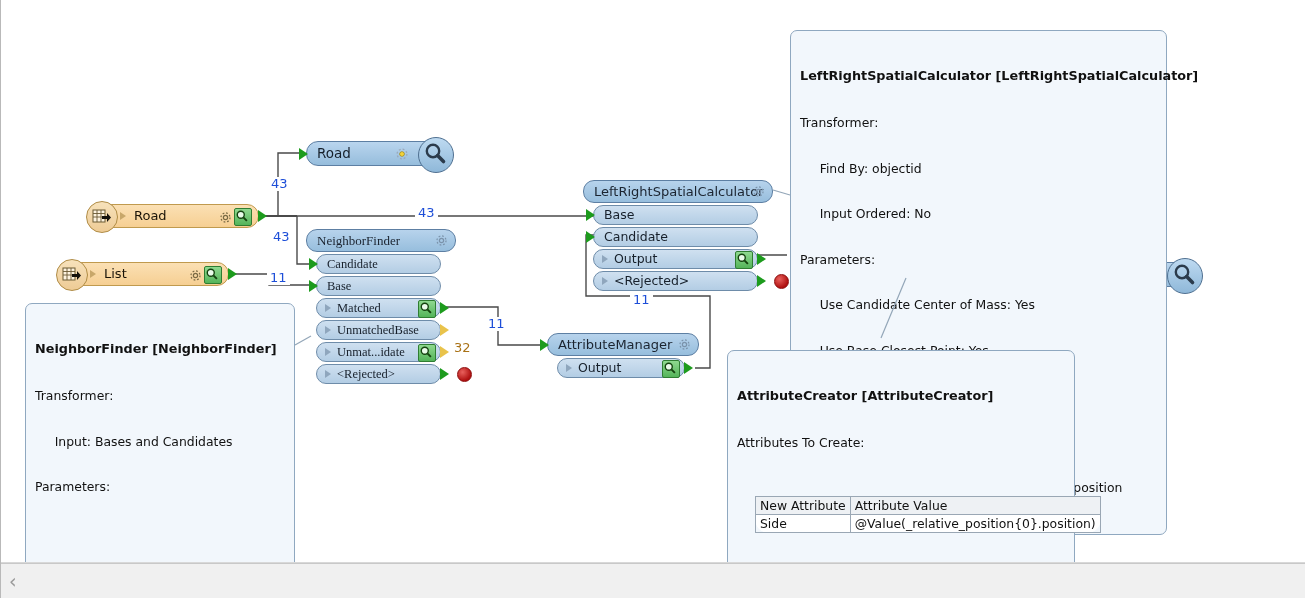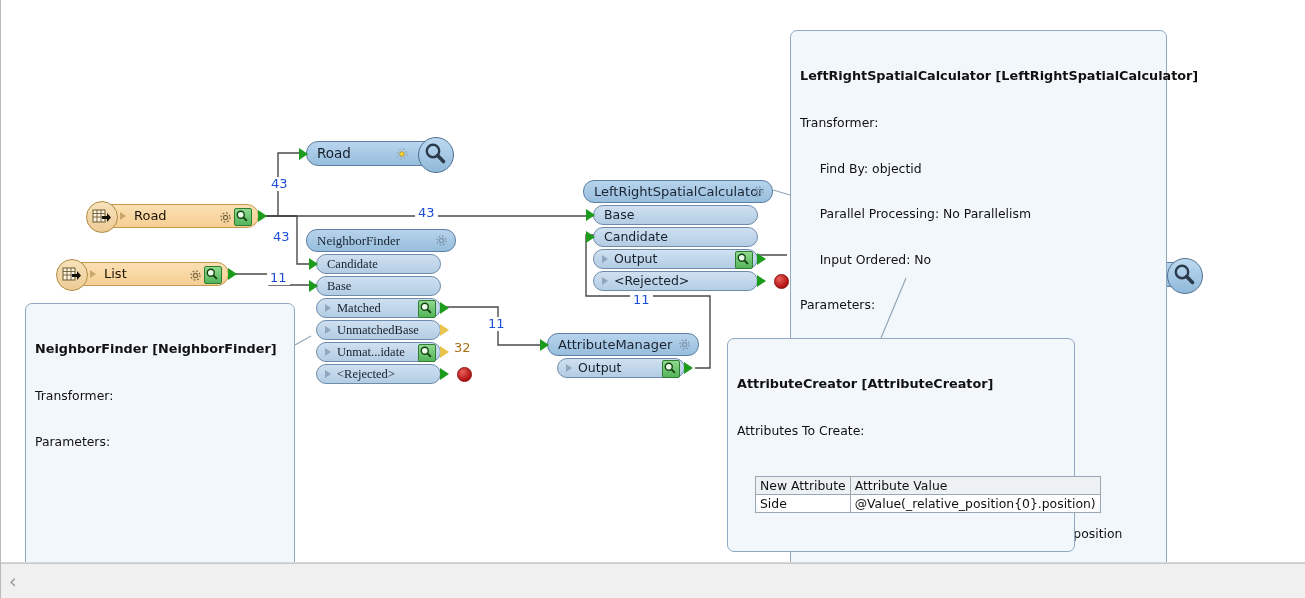--- a/index.html
+++ b/index.html
@@ -197,21 +197,21 @@
   .annot .atitle {
     font-weight: bold;
     font-size: 12.8px;
     padding-bottom: 1px;
   }
   .annot .aline { white-space: pre; }
 
   
   .atable {
     border-collapse: collapse;
-    margin-top: 7px;
+    margin-top: 15px;
     margin-left: 18px;
     background: #ffffff;
     font-size: 12.4px;
     border-radius: 14px;
   }
   .atable td {
     border: 1px solid #9aa7b4;
     padding: 1px 4px;
     white-space: nowrap;
     color: #111;
@@ -552,47 +552,47 @@
     <div class="elabel" style="left:484px; top:317px;">11</div>
     <div class="elabel orange" style="left:450px; top:341px;text-align:center;">32</div>
     <div class="elabel" style="left:629px; top:293px;">11</div>
     <div class="elabel gray" style="left:786px; top:247px;">11</div>
     <div class="elabel" style="left:1000px; top:269px;">11</div>
 
     <div class="annot" style="left:789px; top:30px; width:377px;">
       <div class="atitle">LeftRightSpatialCalculator [LeftRightSpatialCalculator]</div>
       <div class="aline">Transformer:</div>
       <div class="aline">     Find By: objectid</div>
-      <div class="aline">     Parallel Processing: No Parallelism</div>
       <div class="aline">     Input Ordered: No</div>
       <div class="aline">Parameters:</div>
       <div class="aline">     Use Candidate Center of Mass: Yes</div>
       <div class="aline">     Use Base Closest Point: Yes</div>
       <div class="aline">     Base Type: Single Base</div>
       <div class="aline">     Base ID Attribute: objectid</div>
       <div class="aline">     Relative Position List Attribute: _relative_position</div>
     </div>
 
     <div class="annot" style="left:24px; top:303px; width:270px;">
       <div class="atitle">NeighborFinder [NeighborFinder]</div>
       <div class="aline">Transformer:</div>
+      <div class="aline">     Input: Bases and Candidates</div>
       <div class="aline">Parameters:</div>
       
       
       
       
       
       
       
       
       
       
     </div>
 
-    <div class="annot" style="left:726px; top:338px; width:348px;">
+    <div class="annot" style="left:726px; top:350px; width:348px;">
       <div class="atitle">AttributeCreator [AttributeCreator]</div>
       <div class="aline">Attributes To Create:</div>
       <table class="atable">
         <tbody><tr class="hdrrow">
           <td>New Attribute</td>
           <td>Attribute Value</td>
         </tr>
         <tr>
           <td>Side</td>
           <td>@Value(_relative_position{0}.position)</td>

